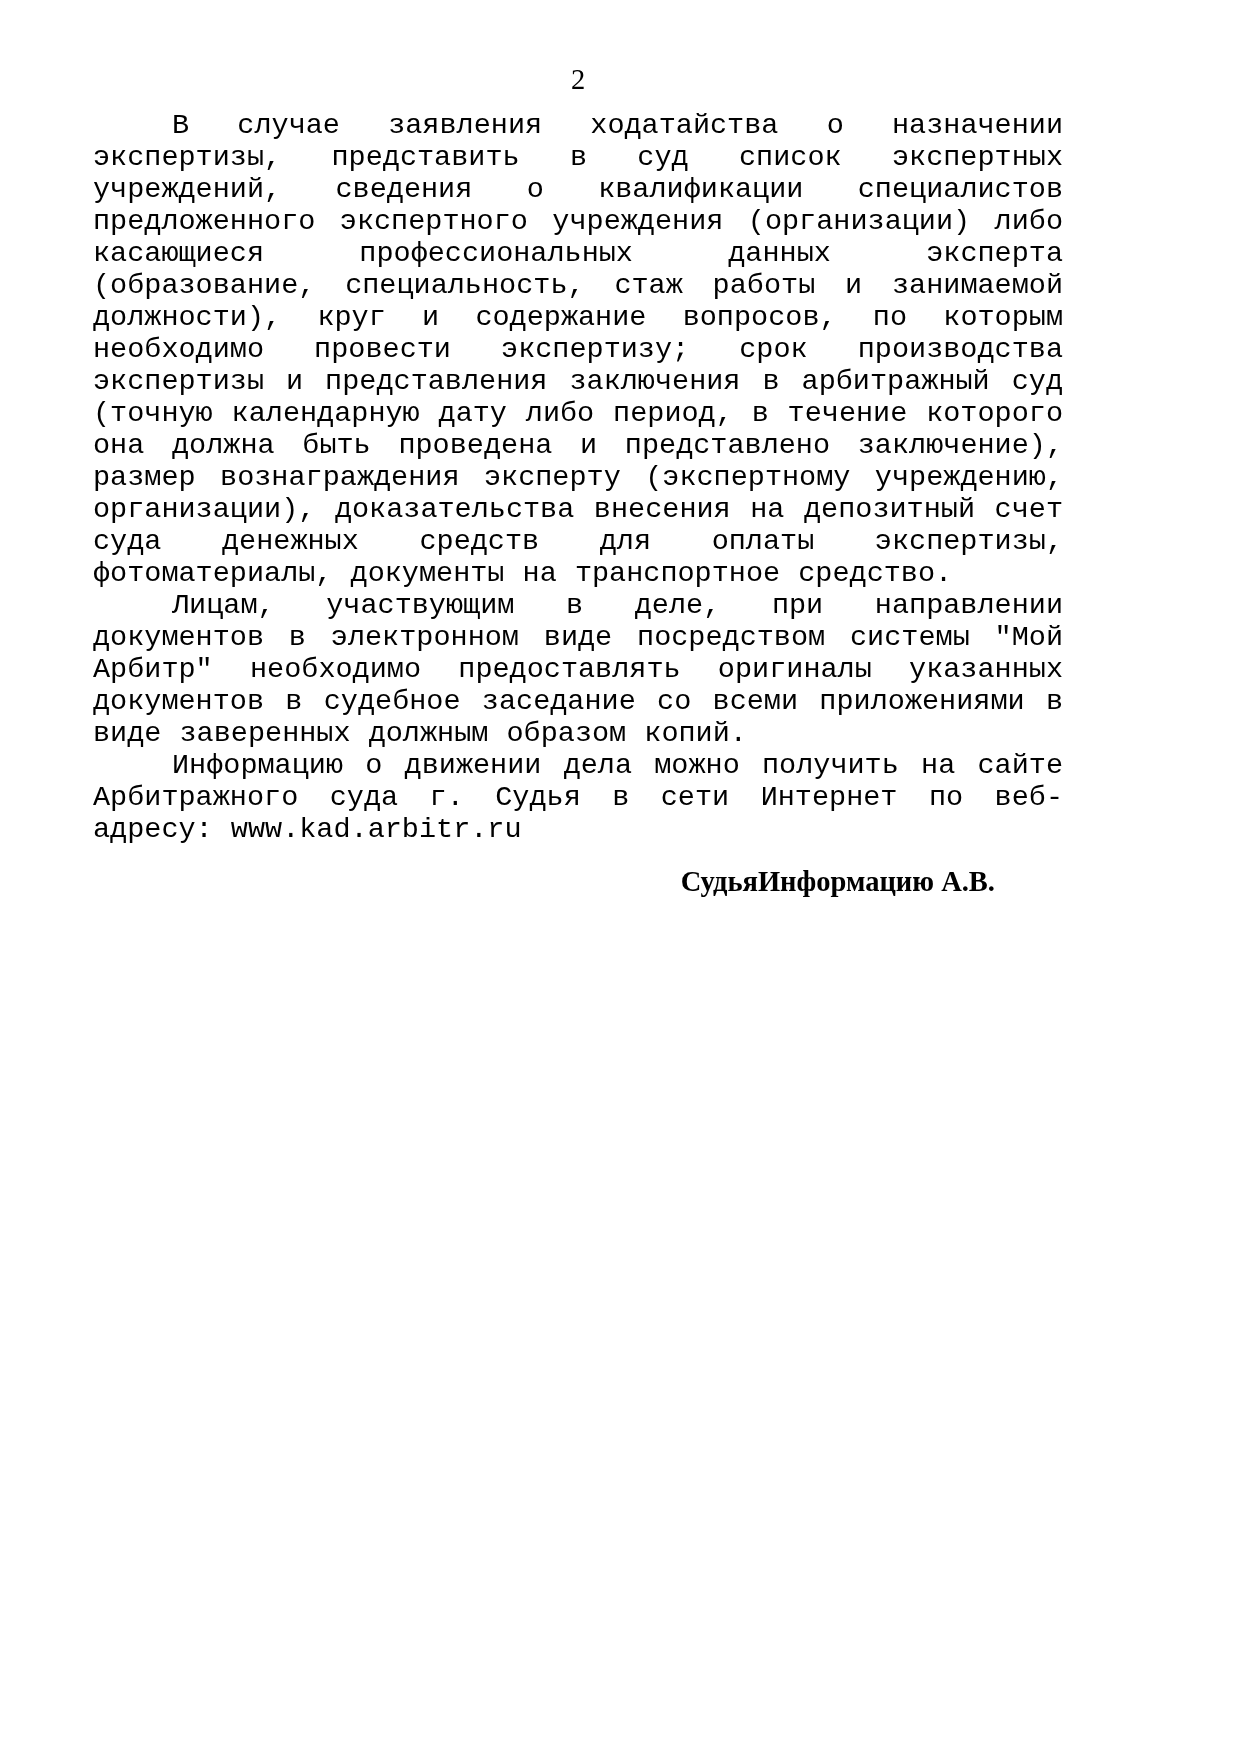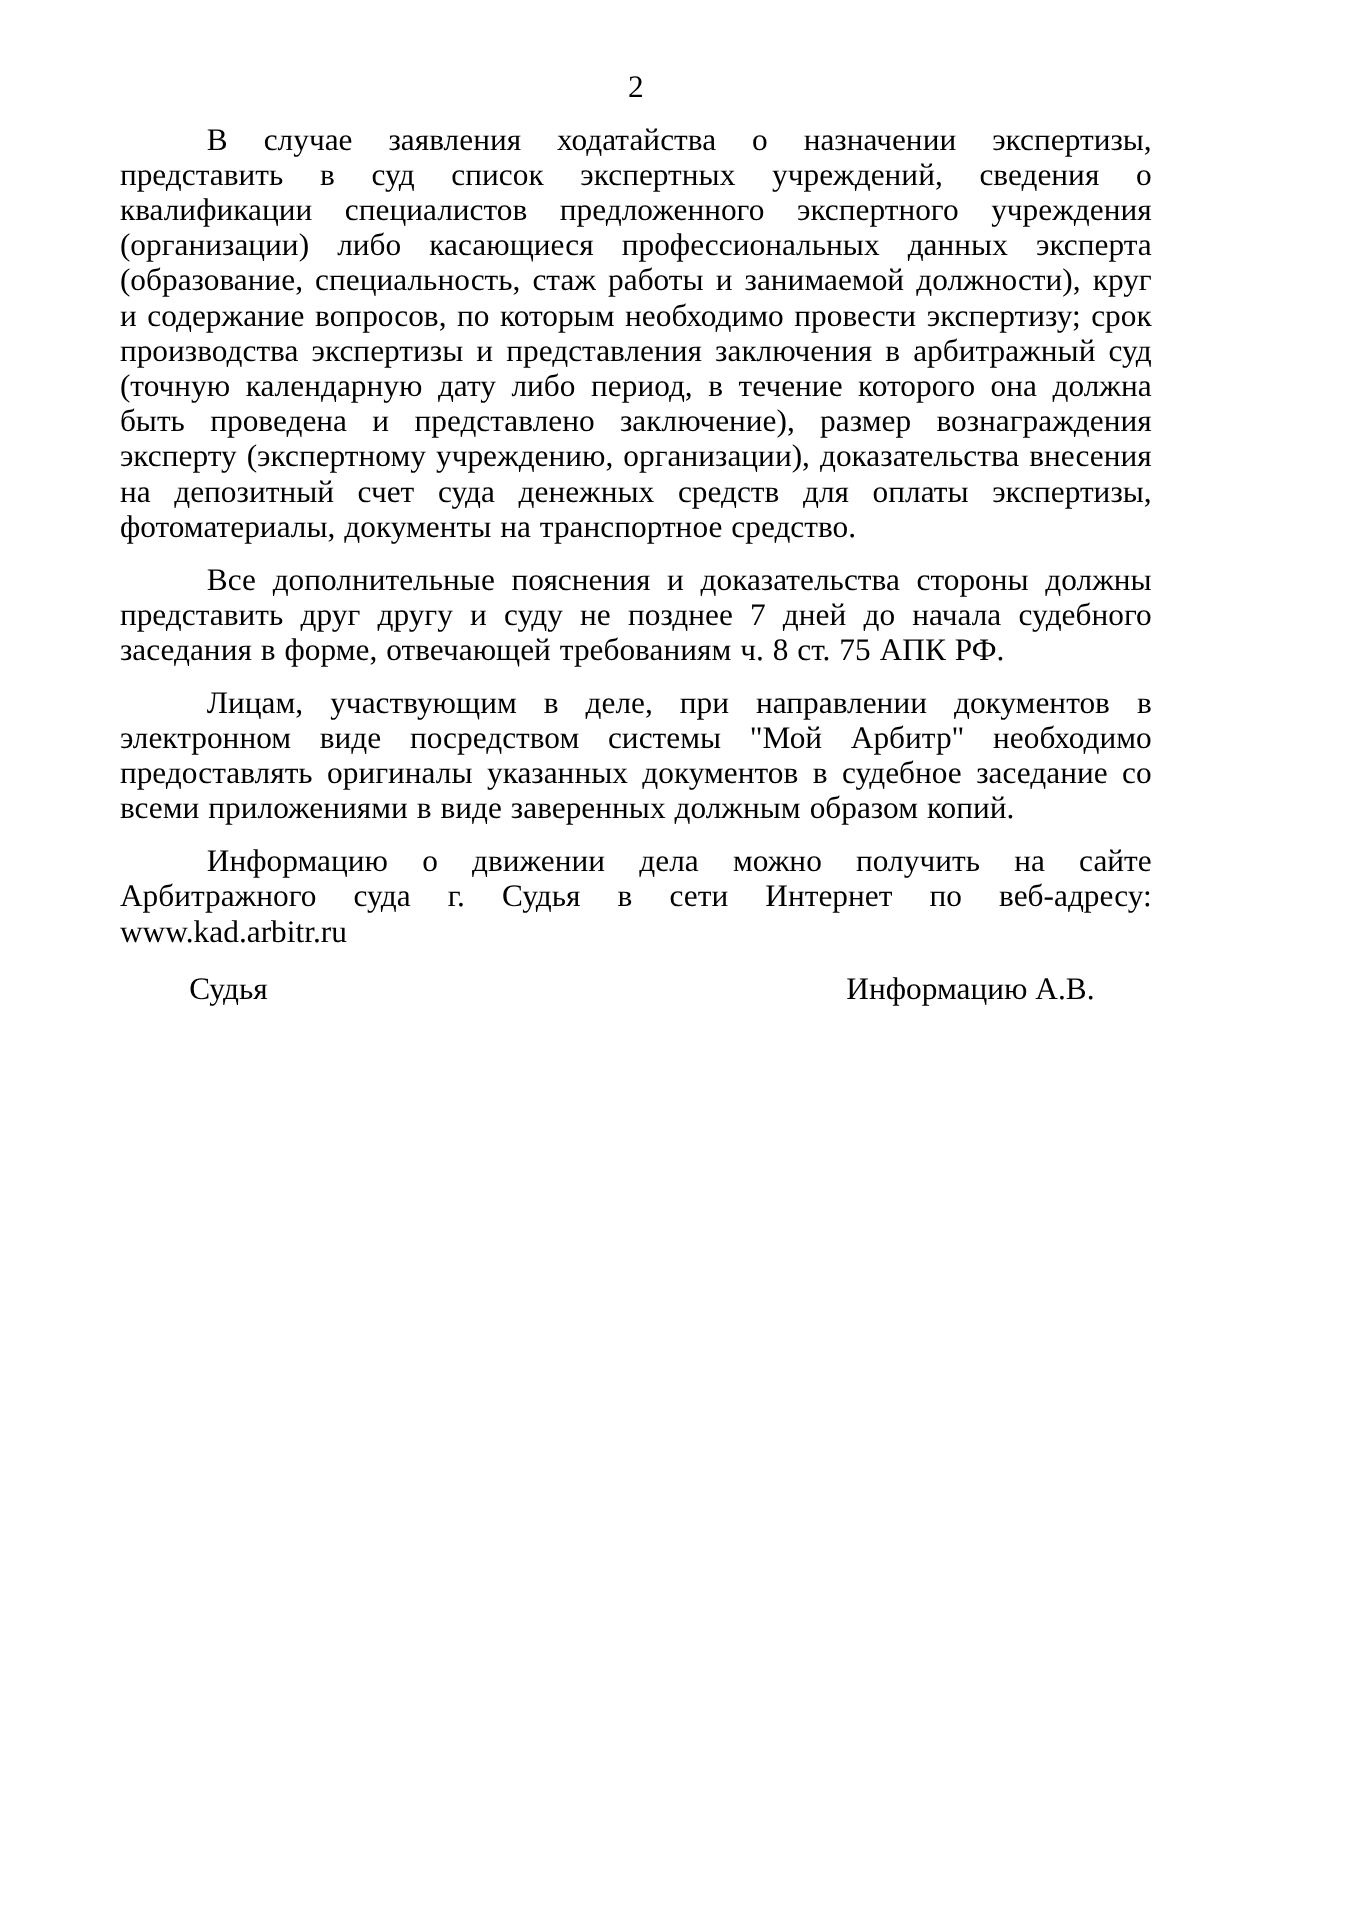--- a/index.html
+++ b/index.html
@@ -21,44 +21,45 @@
   }
   .content {
     margin: 0 178px 0 93px; 
   }
   .page-number {
     padding-top: 64px;
     text-align: center;
     margin-bottom: 14px;
   }
   .document-body p.para {
-    margin: 16px;
+    margin: 0;
     text-align: justify;
     text-indent: 79px;
     word-spacing: 1px;
+    font-family: Liberation Mono, monospace;
   }
   .signature-row {
     margin-top: 20px;
     display: flex;
-    justify-content: space-between;
+    justify-content: flex-end;
     padding-left: 79px;   
     padding-right: 68px;  
+    font-weight: bold;
   }
 </style>
 </head>
 <body>
 
 <div class="page">
   <div class="content">
 
     <div class="page-number">2</div>
 
     <div class="document-body">
       <p class="para">В случае заявления ходатайства о назначении экспертизы, представить в суд список экспертных учреждений, сведения о квалификации специалистов предложенного экспертного учреждения (организации) либо касающиеся профессиональных данных эксперта (образование, специальность, стаж работы и занимаемой должности), круг и содержание вопросов, по которым необходимо провести экспертизу; срок производства экспертизы и представления заключения в арбитражный суд (точную календарную дату либо период, в течение которого она должна быть проведена и представлено заключение), размер вознаграждения эксперту (экспертному учреждению, организации), доказательства внесения на депозитный счет суда денежных средств для оплаты экспертизы, фотоматериалы, документы на транспортное средство.</p>
-      <p class="para">Все дополнительные пояснения и доказательства стороны должны представить друг другу и суду не позднее 7 дней до начала судебного заседания в форме, отвечающей требованиям ч. 8 ст. 75 АПК РФ.</p>
       <p class="para">Лицам, участвующим в деле, при направлении документов в электронном виде посредством системы "Мой Арбитр" необходимо предоставлять оригиналы указанных документов в судебное заседание со всеми приложениями в виде заверенных должным образом копий.</p>
       <p class="para">Информацию о движении дела можно получить на сайте Арбитражного суда г. Судья в сети Интернет по веб-адресу: www.kad.arbitr.ru</p>
     </div>
 
     <div class="signature-row">
       <span class="signature-role">Судья</span>
       <span class="signature-name">Информацию А.В.</span>
     </div>
 
   </div>

